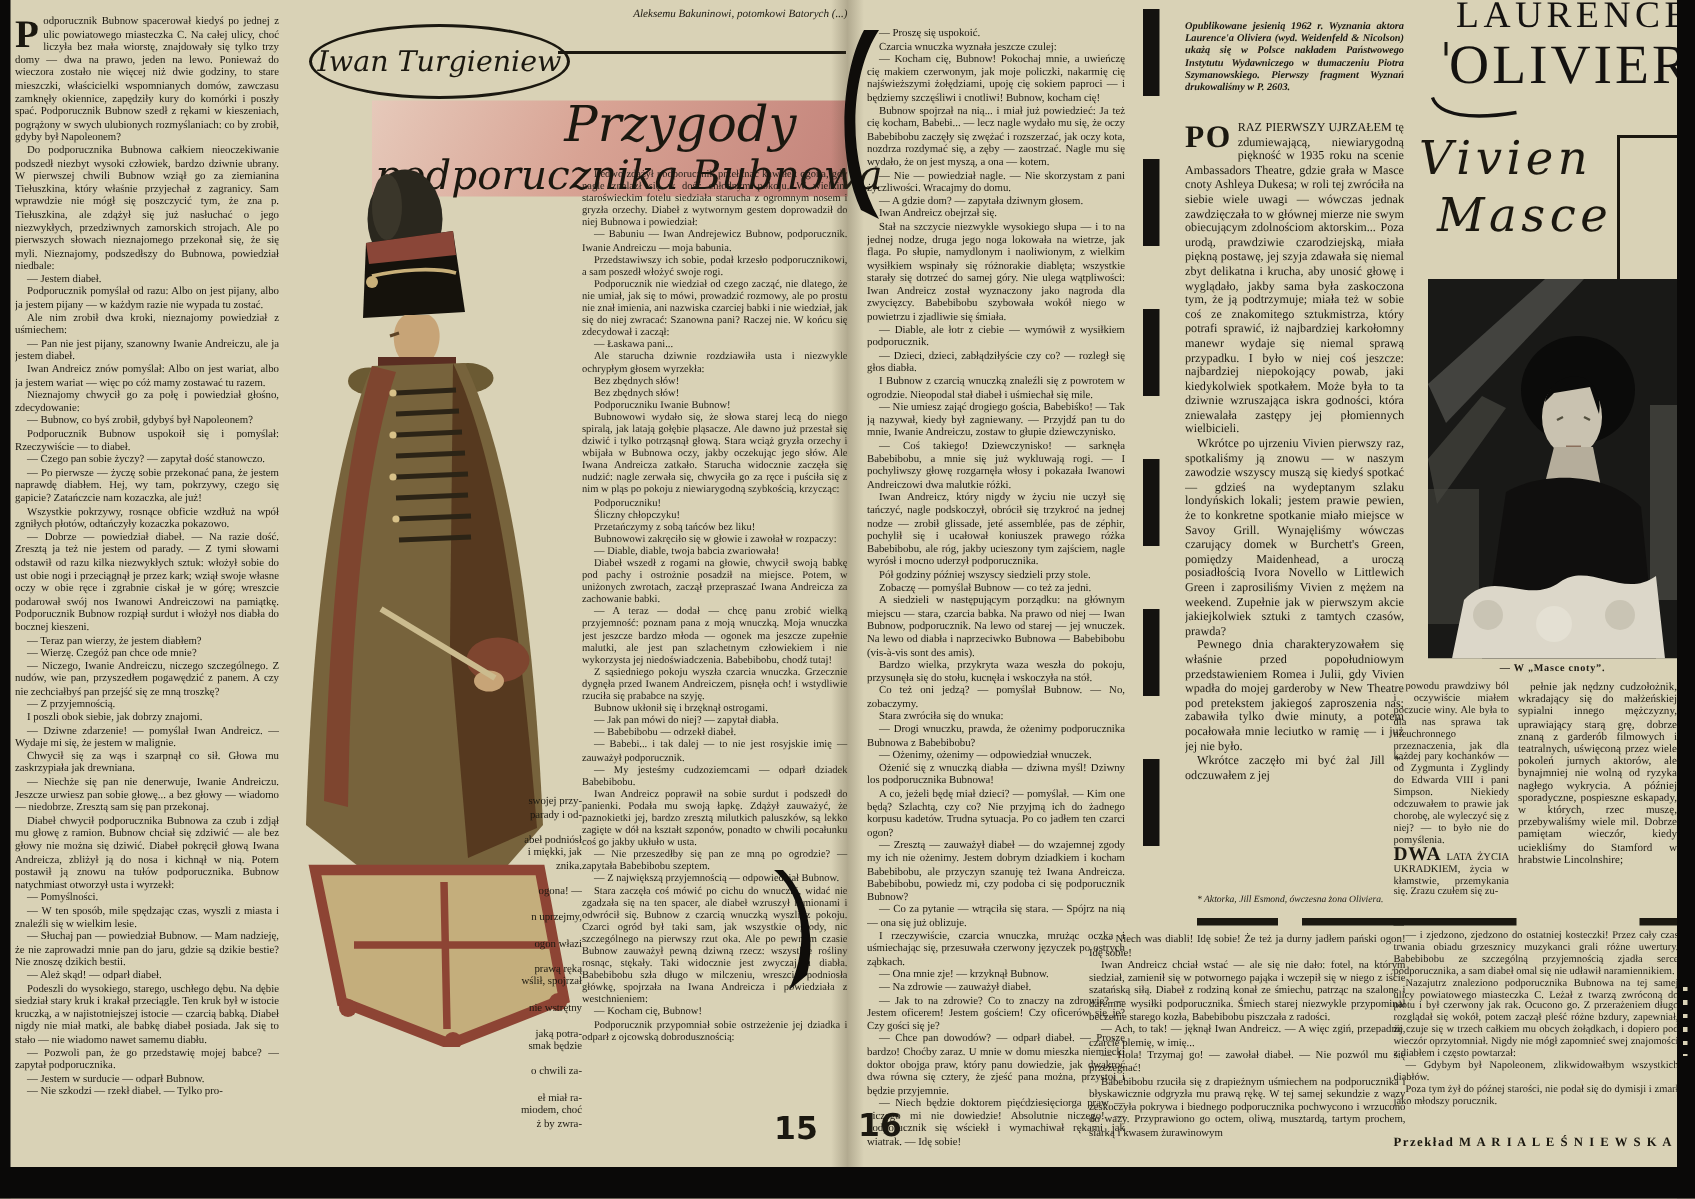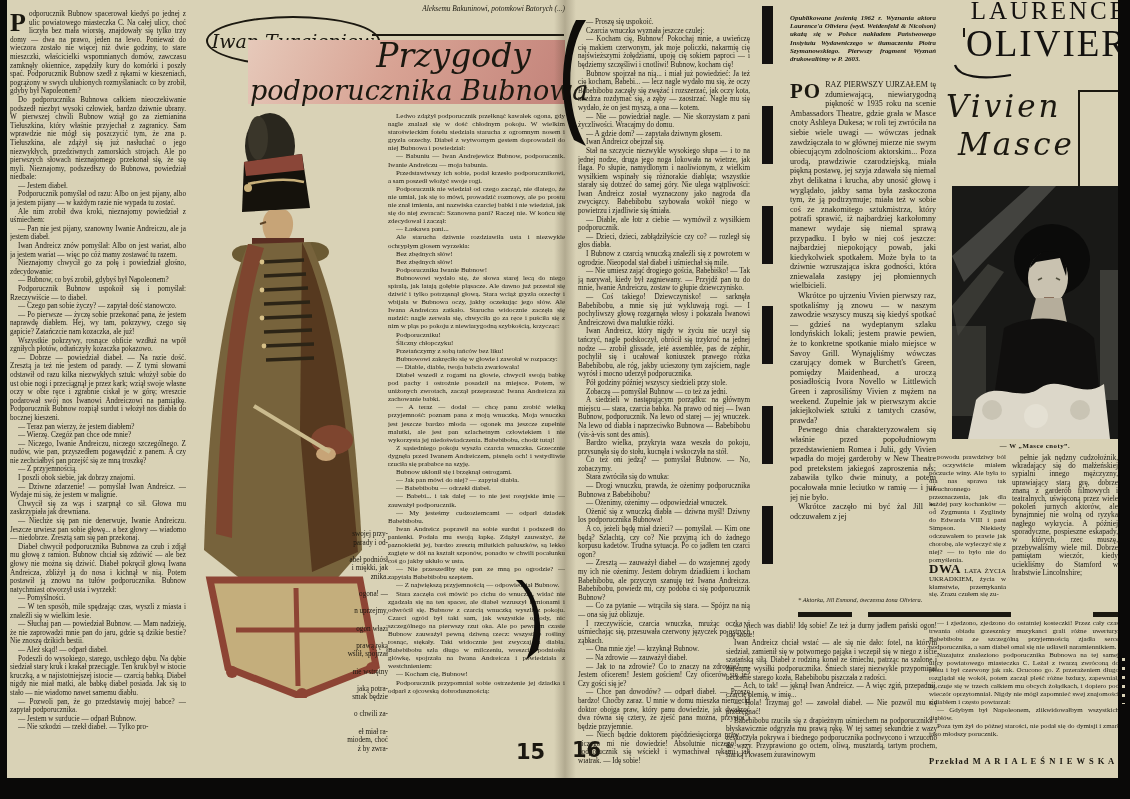--- a/index.html
+++ b/index.html
@@ -73,21 +73,21 @@
         <p>— Nie szkodzi — rzekł diabeł. — Tylko pro-</p>
       </div>
   </div>
 
   <div class="abs oval" style="left:206px;top:16px;width:170px;height:46px;">
     <span class="script" style="font-size:19px;">Iwan Turgieniew</span>
   </div>
   <div class="abs rule" style="left:372px;top:34px;width:192px;height:2px;"></div>
   <div class="abs" style="left:388px;top:4px;width:177px;font-size:7.4px;font-style:italic;text-align:right;white-space:nowrap;overflow:hidden;">Aleksemu Bakuninowi, potomkowi Batorych (...)</div>
 
-  <div class="abs band" style="left:248px;top:40px;width:317px;height:64px;">
+  <div class="abs band" style="left:248px;top:67px;width:317px;height:64px;">
     <div class="script abs" style="right:34px;top:-4px;font-size:33px;">Przygody</div>
     <div class="script abs" style="left:2px;bottom:-2px;font-size:27px;white-space:nowrap;">podporucznika Bubnowa</div>
   </div>
 
   <svg class="abs" style="left:184px;top:110px;" width="206" height="588" viewBox="0 0 206 588">
     <ellipse cx="86" cy="36" rx="25" ry="33" fill="#2a271e"></ellipse>
     <ellipse cx="74" cy="28" rx="10" ry="22" fill="#3a362a"></ellipse>
     <path d="M60,52 L118,44 L126,98 L58,102 Z" fill="#15120c"></path>
     <path d="M60,52 L118,44 L120,60 L62,66 Z" fill="#8a4638"></path>
     <path d="M64,74 C82,70 104,68 120,72" stroke="#c9b07a" stroke-width="2.5" fill="none"></path>

